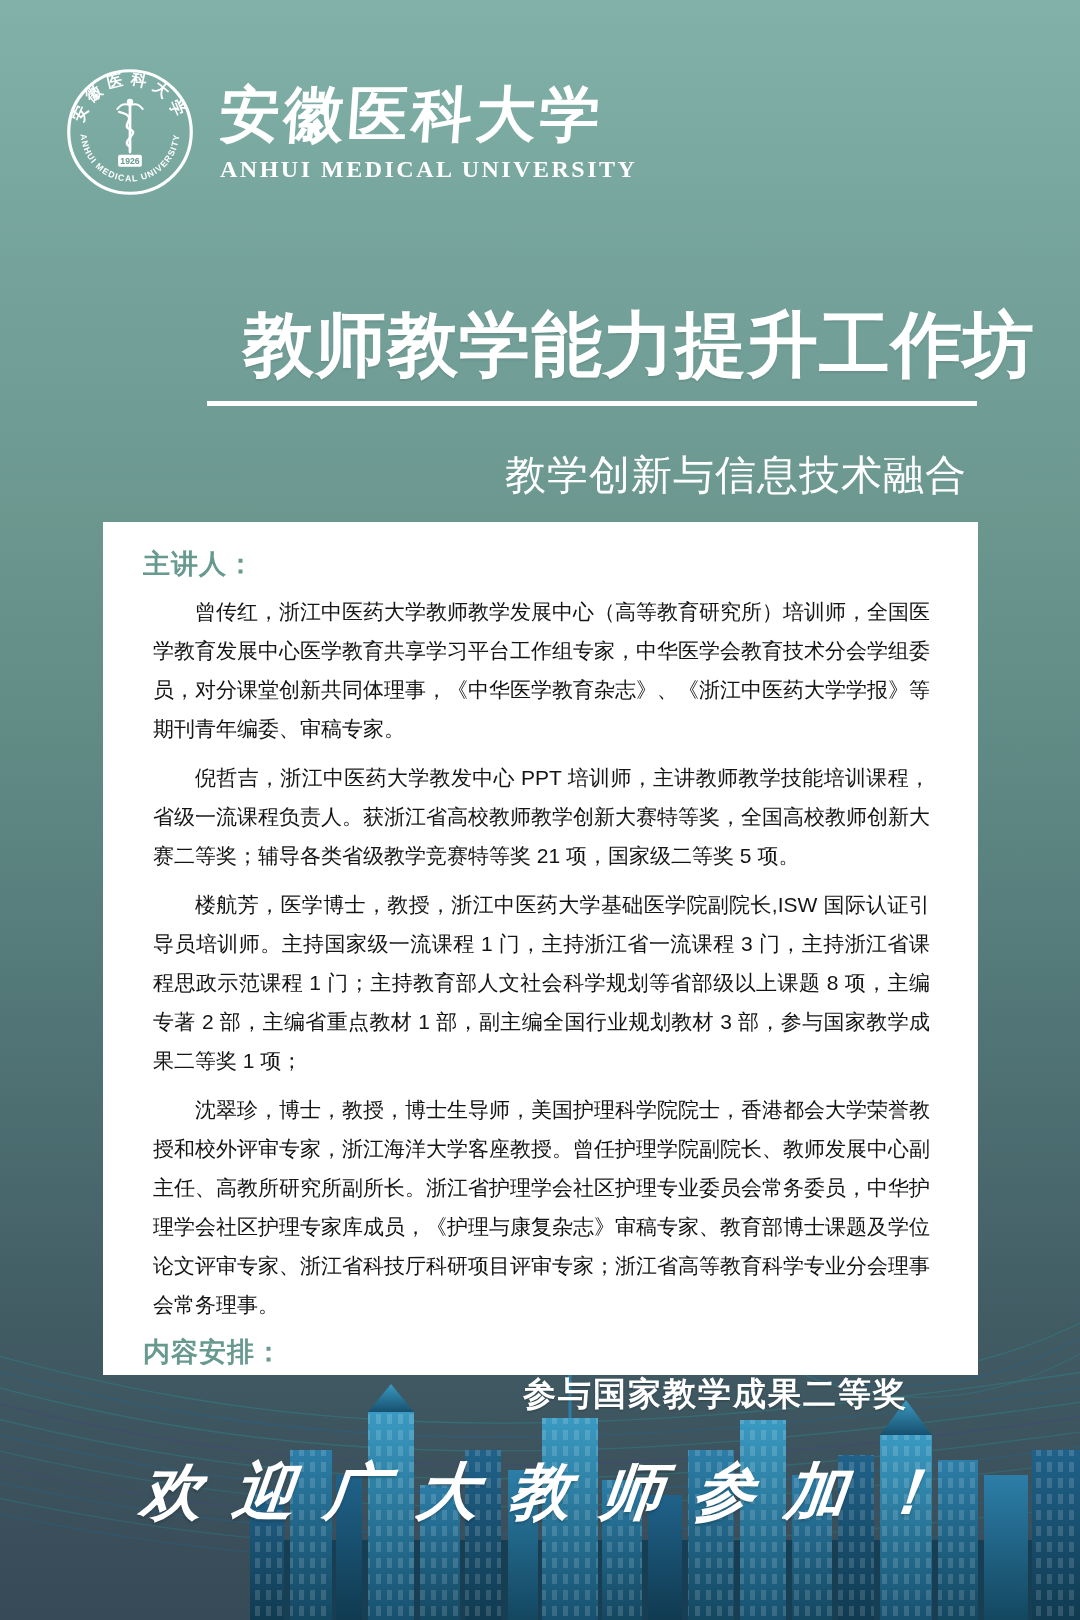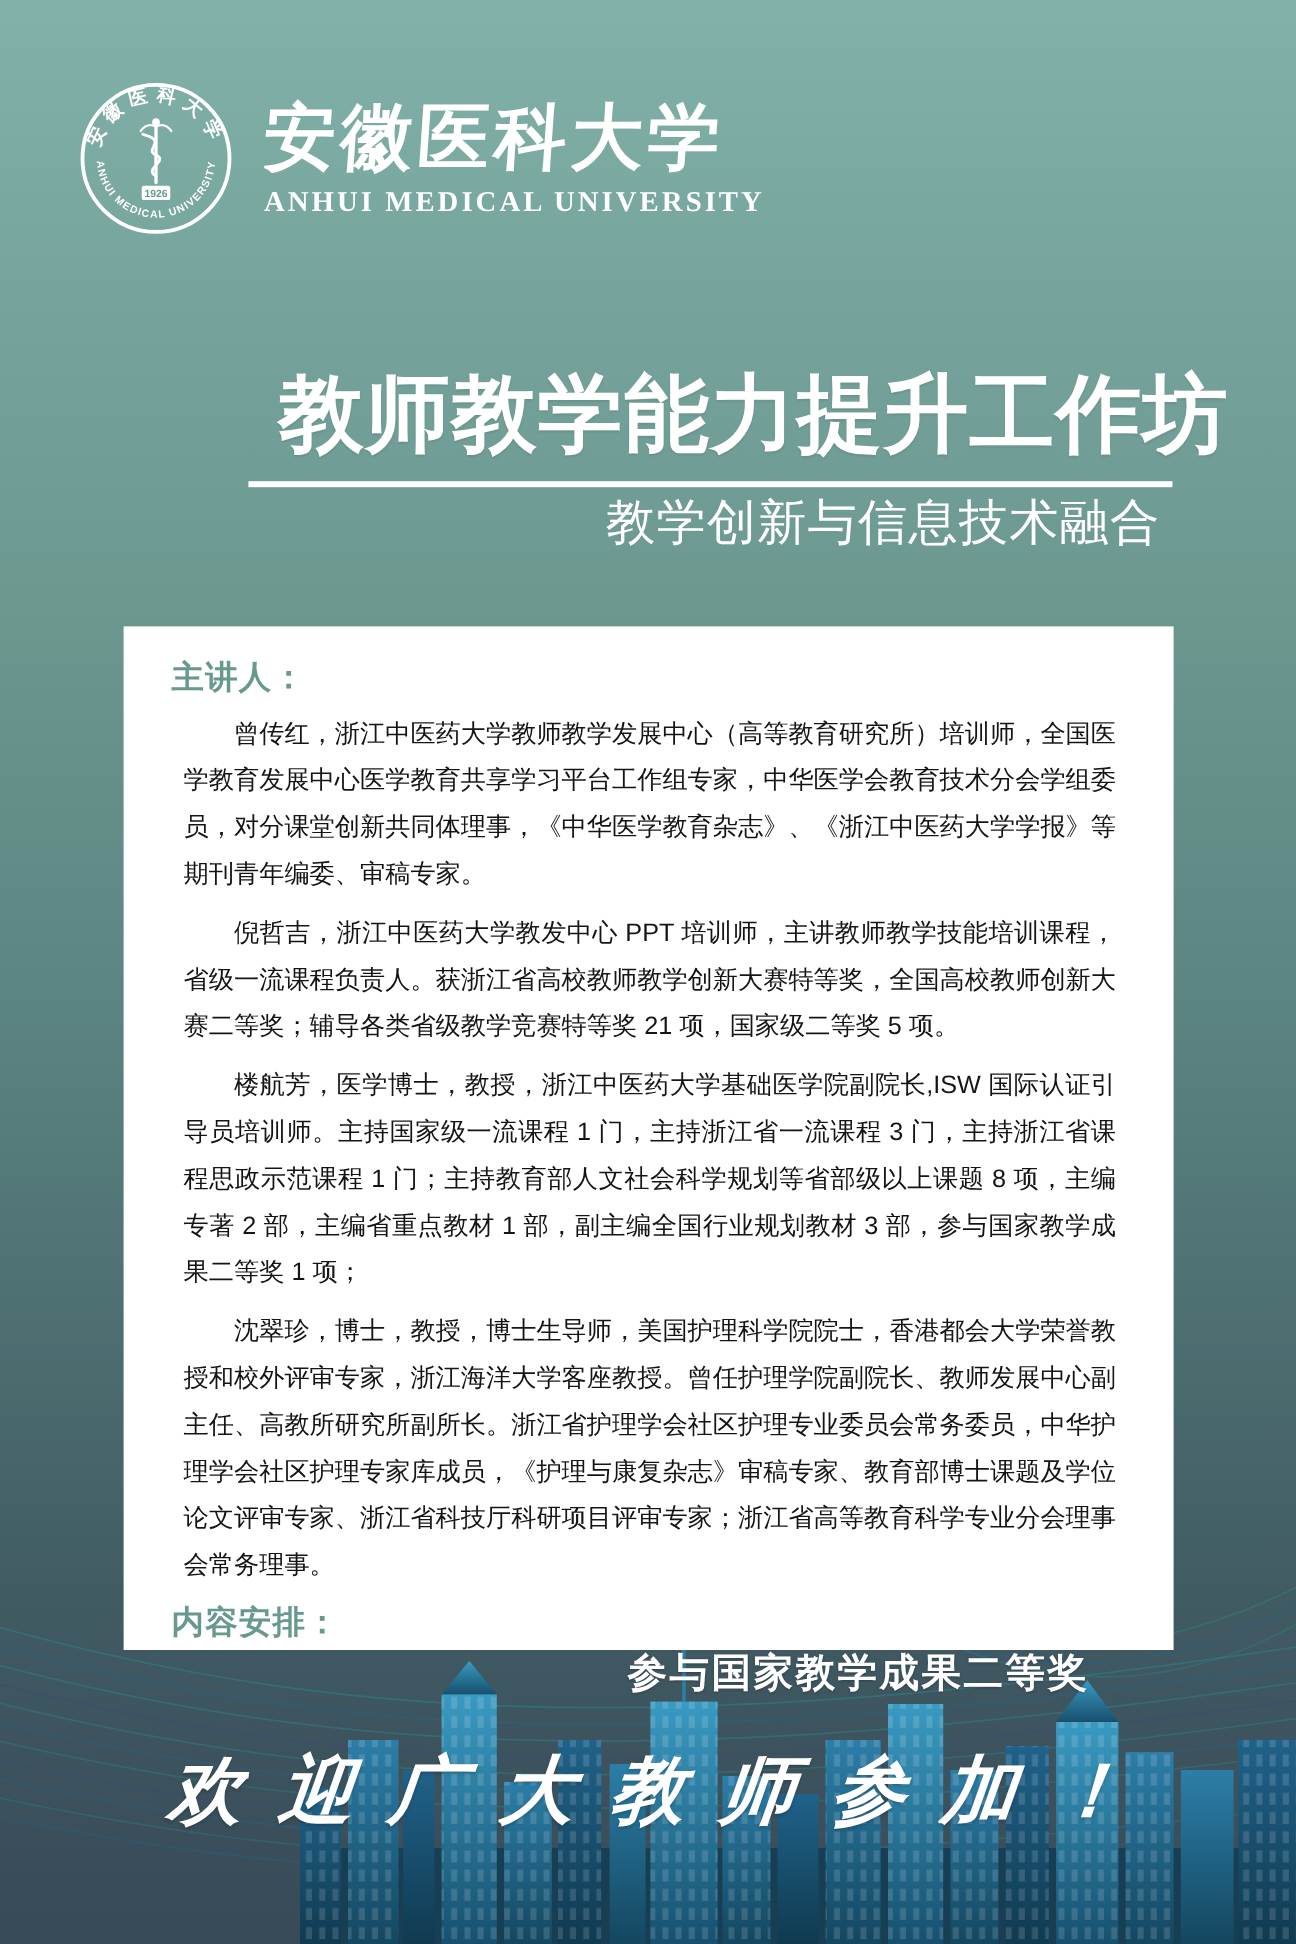--- a/index.html
+++ b/index.html
@@ -7,24 +7,24 @@
   .poster{position:relative;width:1080px;height:1620px;overflow:hidden;
     background:linear-gradient(180deg,#81b1a8 0%,#74a29a 18%,#6b978f 32%,#5d8682 50%,#4d6f72 68%,#415b63 82%,#374a57 100%);}
   
   .header{position:absolute;left:66px;top:68px;display:flex;align-items:center;gap:26px;}
   .logo{width:128px;height:128px;flex:0 0 auto;}
   .uni-name-zh{color:#fff;font-size:60px;font-weight:900;letter-spacing:4px;line-height:1.1;
     font-family:"Liberation Serif",serif;transform:skewX(-4deg);}
   .uni-name-en{color:#fff;font-size:24px;font-weight:700;letter-spacing:2.5px;margin-top:8px;
     font-family:"Liberation Serif",serif;}
   
-  .main-title{position:absolute;left:232px;top:298px;width:760px;color:#fff;font-size:71px;
+  .main-title{position:absolute;left:243px;top:298px;width:760px;color:#fff;font-size:71px;
     font-weight:900;letter-spacing:1px;white-space:nowrap;text-shadow:0 2px 2px rgba(0,0,0,.08);}
   .title-rule{position:absolute;left:207px;top:401px;width:770px;height:5px;background:#fff;}
-  .sub-title{position:absolute;left:207px;top:408px;width:760px;color:#fff;font-size:41px;
+  .sub-title{position:absolute;left:207px;top:448px;width:760px;color:#fff;font-size:41px;
     font-weight:400;text-align:right;letter-spacing:1px;white-space:nowrap;}
   
   .card{position:absolute;left:103px;top:522px;width:875px;height:853px;background:#ffffff;
     box-sizing:border-box;padding:18px 38px 0 40px;overflow:hidden;}
   .sec-heading{color:#67998f;font-size:27px;font-weight:800;letter-spacing:1px;margin:6px 0 10px 0;}
   .bio{font-size:21px;line-height:39px;color:#141414;text-align:justify;text-indent:2em;
     margin:10px;word-break:break-all;}
   .agenda-heading{margin-top:3px;margin-bottom:12px;}
   table.agenda{border-collapse:collapse;width:772px;margin-left:12px;table-layout:fixed;}
   table.agenda th,table.agenda td{border:1.5px solid #5a5a5a;text-align:center;vertical-align:middle;

